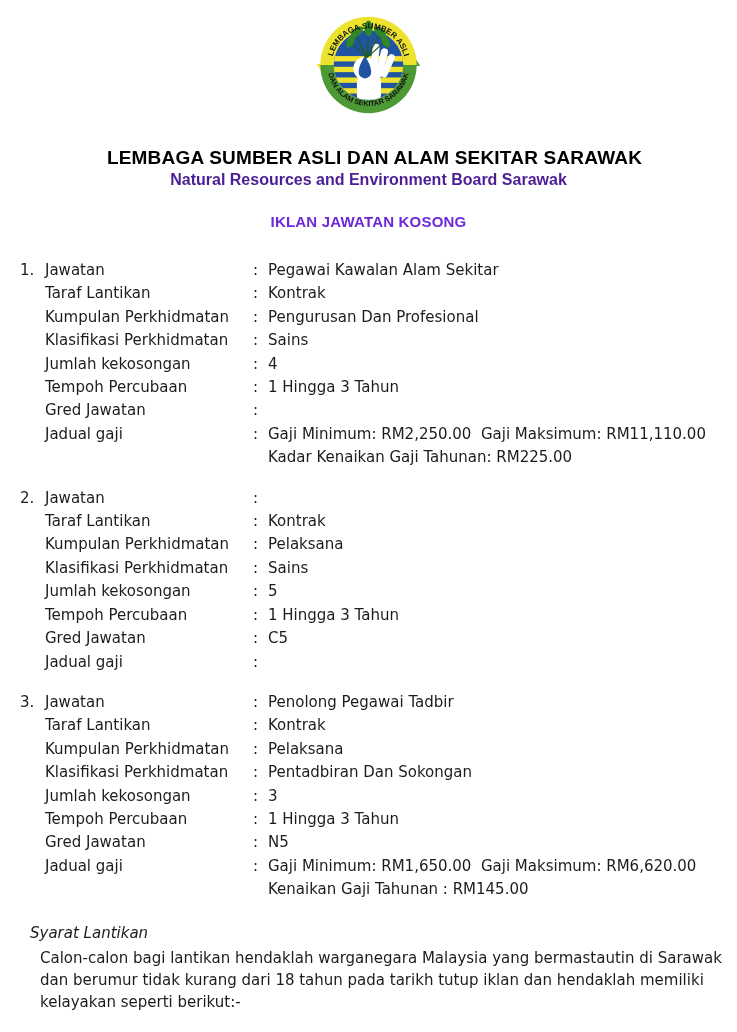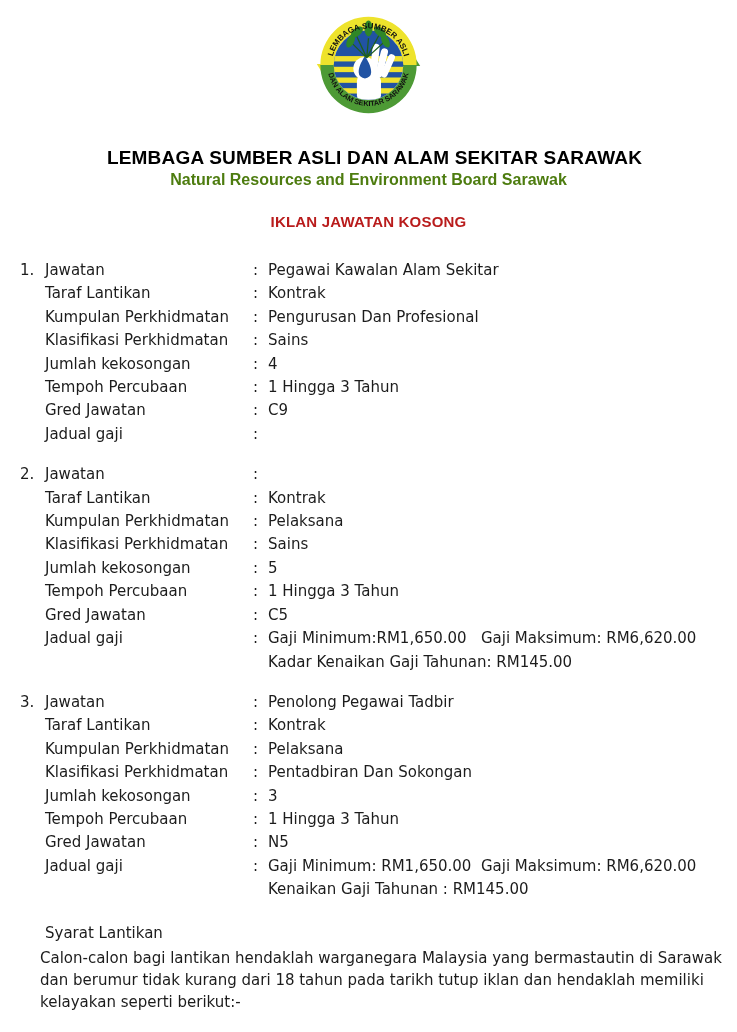--- a/index.html
+++ b/index.html
@@ -24,42 +24,42 @@
     font-size: 19px;
     color: #000000;
     letter-spacing: 0.2px;
   }
   .org-name-en {
     margin: 2px 0 0 0;
     text-align: center;
     font-family: "Liberation Sans", sans-serif;
     font-weight: bold;
     font-size: 16px;
-    color: #4d7c0f;
+    color: #4c1d95;
   }
   .doc-title {
     margin: 24px 0 0 0;
     text-align: center;
     font-family: "Liberation Sans", sans-serif;
     font-weight: bold;
     font-size: 15px;
-    color: #b91c1c;
+    color: #6d28d9;
     letter-spacing: 0.2px;
   }
   .vacancy-list { margin-top: 29px; }
   .vacancy { margin-bottom: 17px; }
   .field-row {
     display: grid;
     grid-template-columns: 45px 208px 15px 1fr;
     line-height: 23.4px;
   }
   .cell-number { padding-left: 20px; }
   .cell-value { white-space: pre-wrap; padding-right: 12px; }
   .requirements { margin-top: 20px; }
-  .req-heading { padding-left: 45px; line-height: 23px; }
+  .req-heading { padding-left: 30px; line-height: 23px; font-style: italic; }
   .req-paragraph { padding: 2px 40px 0 40px; }
   .req-line {
     line-height: 22px;
     text-align: justify;
     text-align-last: justify;
     white-space: nowrap;
   }
   .req-line:last-child { text-align-last: left; white-space: normal; }
   .logo-arc-text {
     font-family: "Liberation Sans", sans-serif;
@@ -164,27 +164,27 @@
     <div class="cell-number"></div>
     <div class="cell-label">Tempoh Percubaan</div>
     <div class="cell-colon">:</div>
     <div class="cell-value">1 Hingga 3 Tahun</div>
   </div>
 
   <div class="field-row">
     <div class="cell-number"></div>
     <div class="cell-label">Gred Jawatan</div>
     <div class="cell-colon">:</div>
-    <div class="cell-value">C9</div>
   </div>
 
   <div class="field-row">
     <div class="cell-number"></div>
     <div class="cell-label">Jadual gaji</div>
     <div class="cell-colon">:</div>
+    <div class="cell-value">Gaji Minimum: RM2,250.00  Gaji Maksimum: RM11,110.00<div>Kadar Kenaikan Gaji Tahunan: RM225.00</div></div>
   </div>
 </section>
       <section class="vacancy">
   <div class="field-row">
     <div class="cell-number">2.</div>
     <div class="cell-label">Jawatan</div>
     <div class="cell-colon">:</div>
   </div>
 
   <div class="field-row">
@@ -226,21 +226,20 @@
     <div class="cell-number"></div>
     <div class="cell-label">Gred Jawatan</div>
     <div class="cell-colon">:</div>
     <div class="cell-value">C5</div>
   </div>
 
   <div class="field-row">
     <div class="cell-number"></div>
     <div class="cell-label">Jadual gaji</div>
     <div class="cell-colon">:</div>
-    <div class="cell-value">Gaji Minimum:RM1,650.00   Gaji Maksimum: RM6,620.00<div>Kadar Kenaikan Gaji Tahunan: RM145.00</div></div>
   </div>
 </section>
       <section class="vacancy">
   <div class="field-row">
     <div class="cell-number">3.</div>
     <div class="cell-label">Jawatan</div>
     <div class="cell-colon">:</div>
     <div class="cell-value">Penolong Pegawai Tadbir</div>
   </div>
 

